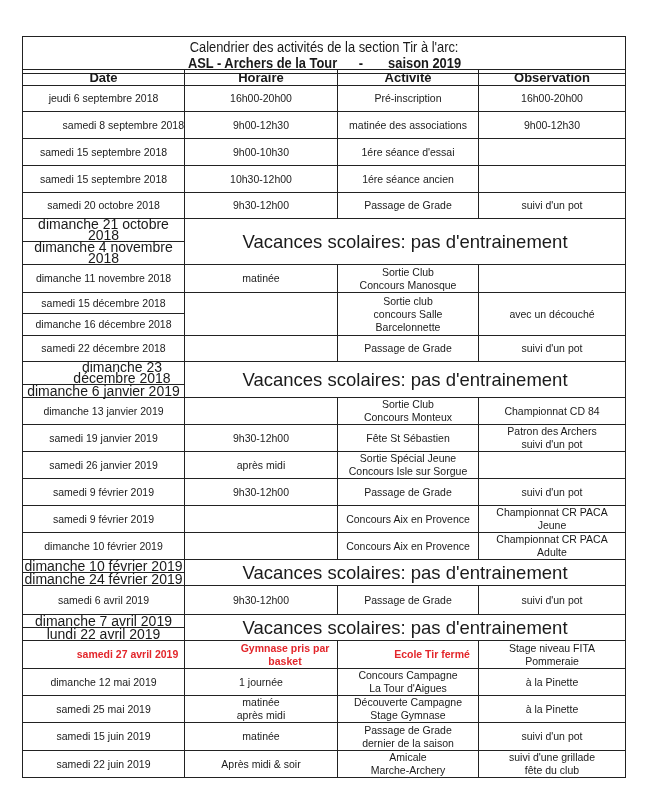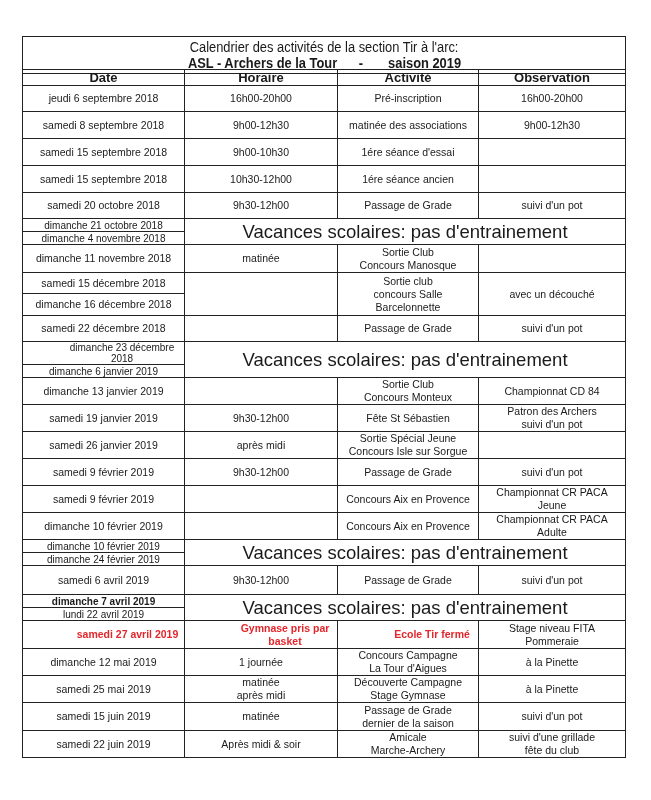--- a/index.html
+++ b/index.html
@@ -6,21 +6,21 @@
   body{width:651px;height:800px;position:relative;overflow:hidden;font-family:"Liberation Sans",sans-serif;color:#1a1a1a;}
   .title-box{position:absolute;left:22px;top:36px;width:602px;height:36px;border:1.5px solid #222;display:flex;flex-direction:column;align-items:center;justify-content:center;}
   .title-line{font-size:14px;font-weight:normal;line-height:16px;text-align:center;transform:scaleX(0.92);}
   .title-line.l2{font-weight:bold;font-size:14px;}
   .title-line.l2 span{white-space:pre;}
   table{position:absolute;left:22px;top:69px;border-collapse:collapse;width:603px;table-layout:fixed;}
   td,th{border:1.5px solid #222;padding:0;text-align:center;vertical-align:middle;font-size:10.5px;line-height:13px;}
   th{font-weight:bold;height:15px;font-size:13px;}
   col.c1{width:162px;} col.c2{width:153px;} col.c3{width:141px;} col.c4{width:147px;}
   .vac{font-size:18.5px;line-height:20px;}
-  .split td.d{height:12px;font-size:10px;line-height:11px;}
+  .split td.d{height:12px;font-size:14px;line-height:11px;}
   .red{color:#e3262b;font-weight:bold;padding-left:48px;}
   .ml{white-space:pre-line;}
 </style>
 </head>
 <body>
 
 <div class="title-box">
   <div class="title-line">Calendrier des activités de la section Tir à l'arc:</div>
   <div class="title-line l2">
     <span>ASL - Archers de la Tour</span><span>      </span><span>-</span><span>       </span><span>saison 2019</span>
@@ -43,21 +43,21 @@
     </tr>
   </thead>
   <tbody id="tbody">
       <tr>
         <td class="ml" style="height: 25px;">jeudi 6 septembre 2018</td>
         <td class="ml">16h00-20h00</td>
         <td class="ml">Pré-inscription</td>
         <td class="ml">16h00-20h00</td>
       </tr>
       <tr>
-        <td class="ml" style="height: 26px;">samedi 8 septembre 2018</td>
+        <td class="ml" style="height: 26px; text-align: right;">samedi 8 septembre 2018</td>
         <td class="ml">9h00-12h30</td>
         <td class="ml">matinée des associations</td>
         <td class="ml">9h00-12h30</td>
       </tr>
       <tr>
         <td class="ml" style="height: 26px;">samedi 15 septembre 2018</td>
         <td class="ml">9h00-10h30</td>
         <td class="ml">1ére séance d'essai</td>
         <td class="ml"></td>
       </tr>
@@ -159,21 +159,21 @@
       <tr class="split">
         <td class="d">dimanche 24 février 2019</td>
       </tr>
       <tr>
         <td class="ml" style="height: 28px;">samedi 6 avril 2019</td>
         <td class="ml">9h30-12h00</td>
         <td class="ml">Passage de Grade</td>
         <td class="ml">suivi d'un pot</td>
       </tr>
       <tr class="split">
-        <td class="d" style="height: 12px; font-weight: bold;">dimanche 7 avril 2019</td>
+        <td class="d" style="height: 12px;">dimanche 7 avril 2019</td>
         <td class="vac" colspan="3" rowspan="2">Vacances scolaires: pas d'entrainement</td>
       </tr>
       <tr class="split">
         <td class="d">lundi 22 avril 2019</td>
       </tr>
       <tr>
         <td class="red ml" style="height: 27px; color: rgb(227, 38, 43);">samedi 27 avril 2019</td>
         <td class="red ml" style="color: rgb(227, 38, 43);">Gymnase pris par basket</td>
         <td class="red ml" style="color: rgb(227, 38, 43);">Ecole Tir fermé</td>
         <td class="ml">Stage niveau FITA

